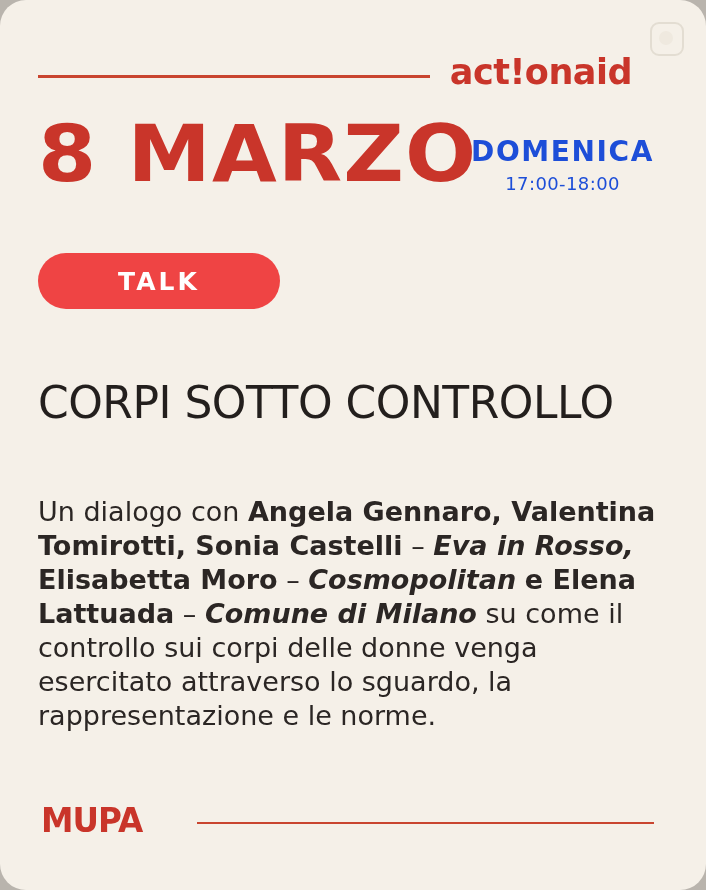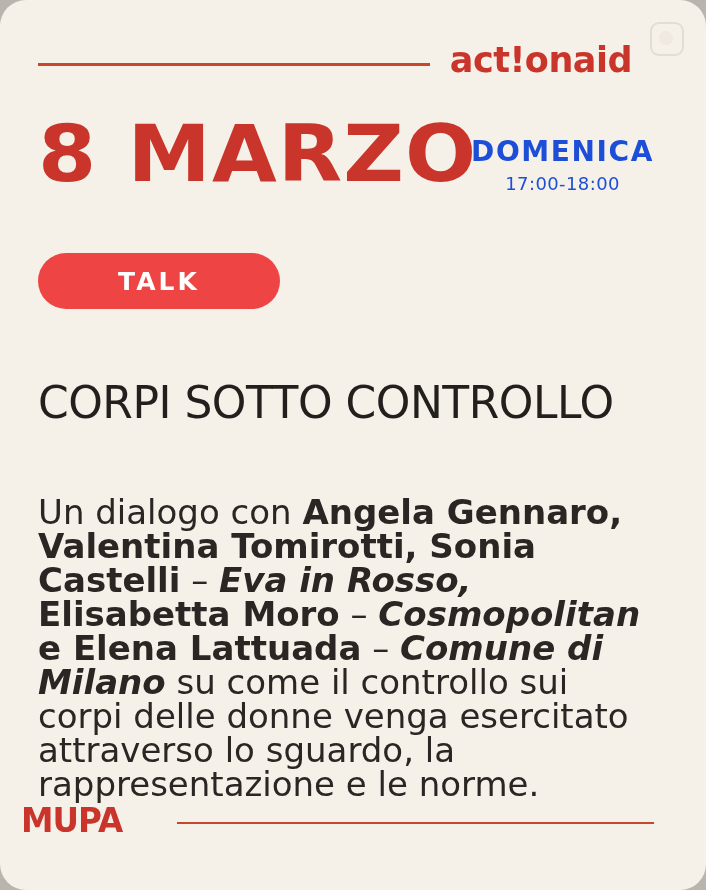--- a/index.html
+++ b/index.html
@@ -20,21 +20,21 @@
     width: 706px;
     height: 890px;
     background: #f5f0e8;
     border-radius: 26px;
     overflow: hidden;
   }
   
   .topbar {
     position: absolute;
     left: 38px;
-    top: 40px;
+    top: 52px;
     right: 38px;
     height: 40px;
   }
   .rule-top {
     position: absolute;
     left: 0;
     top: 23px;
     width: 392px;
     height: 3px;
     background: #c9452f;
@@ -139,31 +139,31 @@
     color: #231f1d;
   }
 
   
   .body-copy {
     position: absolute;
     left: 38px;
     top: 495px;
     width: 620px;
     font-family: "DejaVu Sans", sans-serif;
-    font-size: 34px;
+    font-size: 27px;
     line-height: 34px;
     color: #2b2624;
   }
   .body-copy b { font-weight: bold; }
   .body-copy i { font-style: italic; font-weight: bold; }
 
   
   .footer {
     position: absolute;
-    left: 21px;
+    left: 41px;
     right: 38px;
     top: 800px;
     height: 44px;
   }
   .mupa {
     position: absolute;
     left: 0;
     top: 0;
     font-family: "DejaVu Sans", sans-serif;
     font-weight: bold;

